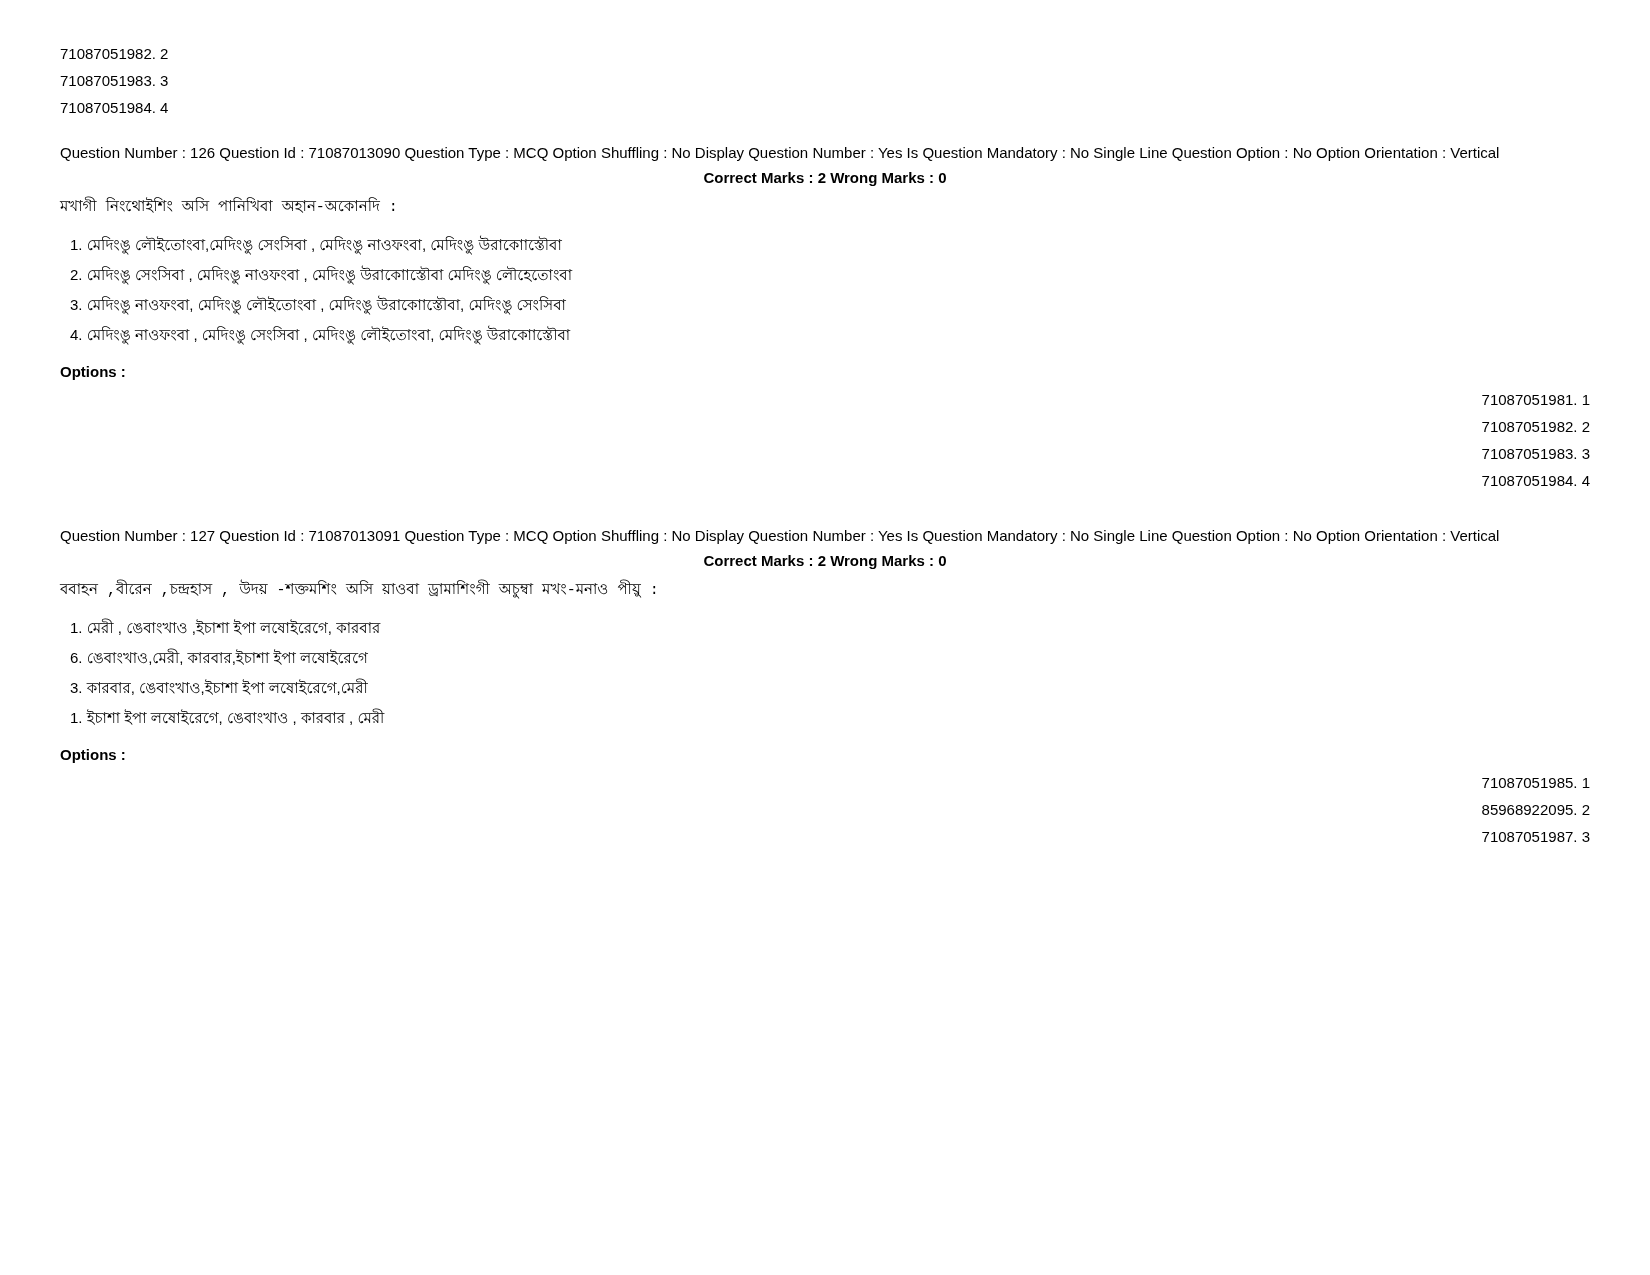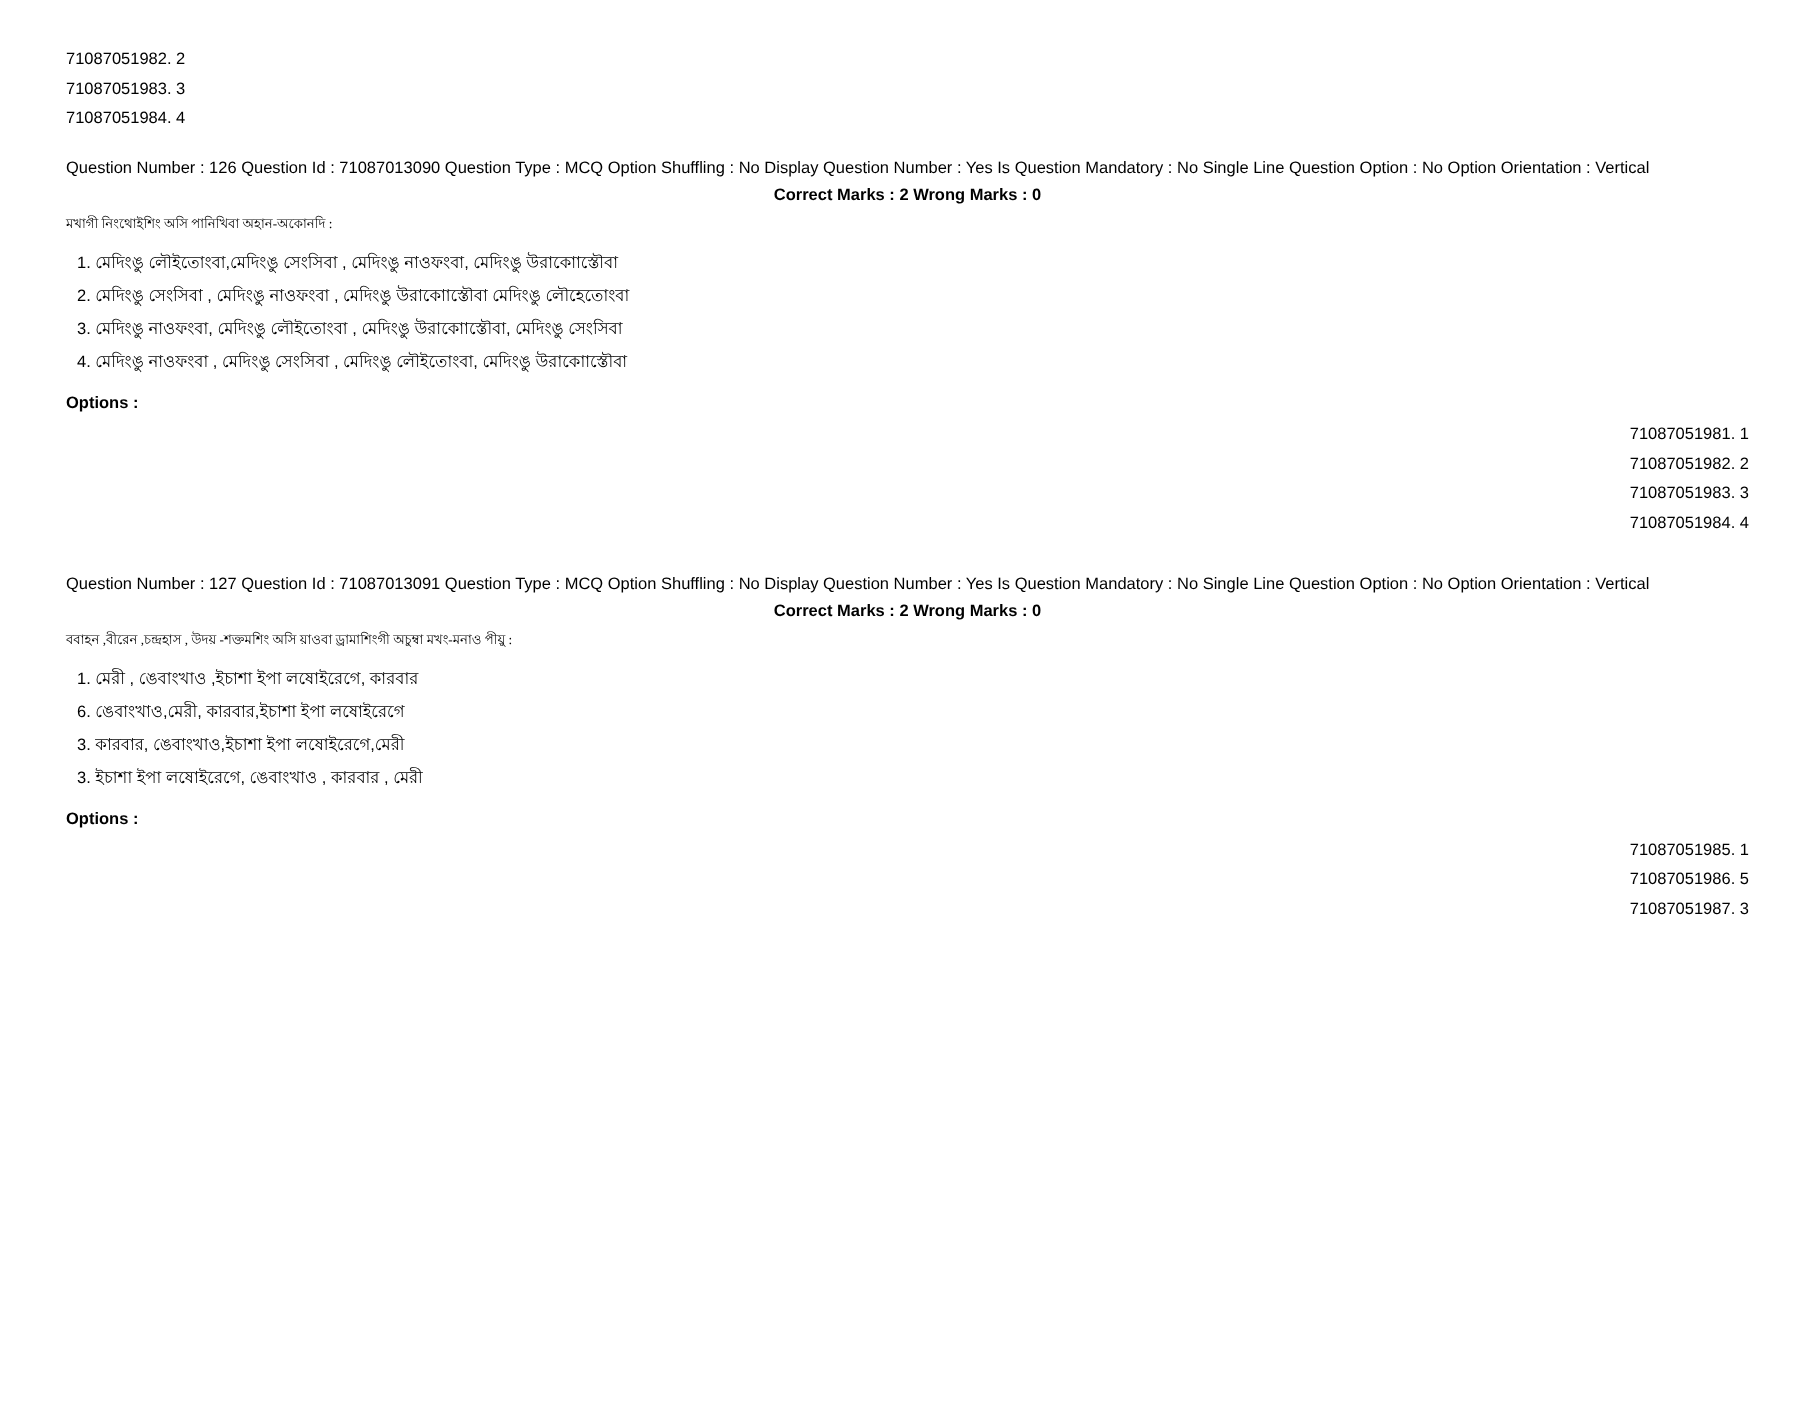--- a/index.html
+++ b/index.html
@@ -27,23 +27,23 @@
       font-weight: normal;
       margin-bottom: 4px;
       line-height: 1.6;
     }
     .marks-line {
       font-weight: bold;
       margin-bottom: 8px;
       text-align: center;
     }
     .question-text {
-      font-size: 12px;
+      font-size: 15px;
       margin-bottom: 14px;
-      font-family: Liberation Serif, serif;
+      font-family: Liberation Mono, monospace;
     }
     .options-list {
       list-style: none;
       margin-bottom: 16px;
       padding-left: 10px;
     }
     .options-list li {
       margin-bottom: 6px;
       line-height: 1.6;
     }
@@ -91,22 +91,22 @@
 
 <div class="question-block">
   <div class="question-header">Question Number : 127 Question Id : 71087013091 Question Type : MCQ Option Shuffling : No Display Question Number : Yes Is Question Mandatory : No Single Line Question Option : No Option Orientation : Vertical</div>
   <div class="marks-line">Correct Marks : 2 Wrong Marks : 0</div>
   <div class="question-text">ববাহন ,বীরেন ,চন্দ্রহাস , উদয় -শক্তমশিং অসি য়াওবা ড্রামাশিংগী অচুম্বা মখং-মনাও পীয়ু :</div>
 
   <ul class="options-list">
     <li>1. মেরী , ঙেবাংখাও ,ইচাশা ইপা লষোইরেগে, কারবার</li>
     <li>6. ঙেবাংখাও,মেরী, কারবার,ইচাশা ইপা লষোইরেগে</li>
     <li>3. কারবার, ঙেবাংখাও,ইচাশা ইপা লষোইরেগে,মেরী</li>
-    <li>3. ইচাশা ইপা লষোইরেগে, ঙেবাংখাও , কারবার , মেরী</li>
+    <li>1. ইচাশা ইপা লষোইরেগে, ঙেবাংখাও , কারবার , মেরী</li>
   </ul>
 
   <div class="options-label">Options :</div>
   <div class="option-ids">
     <div>71087051985. 1</div>
-    <div>71087051986. 5</div>
+    <div>85968922095. 2</div>
     <div>71087051987. 3</div>
   </div>
 </div>
 
 </body></html>

